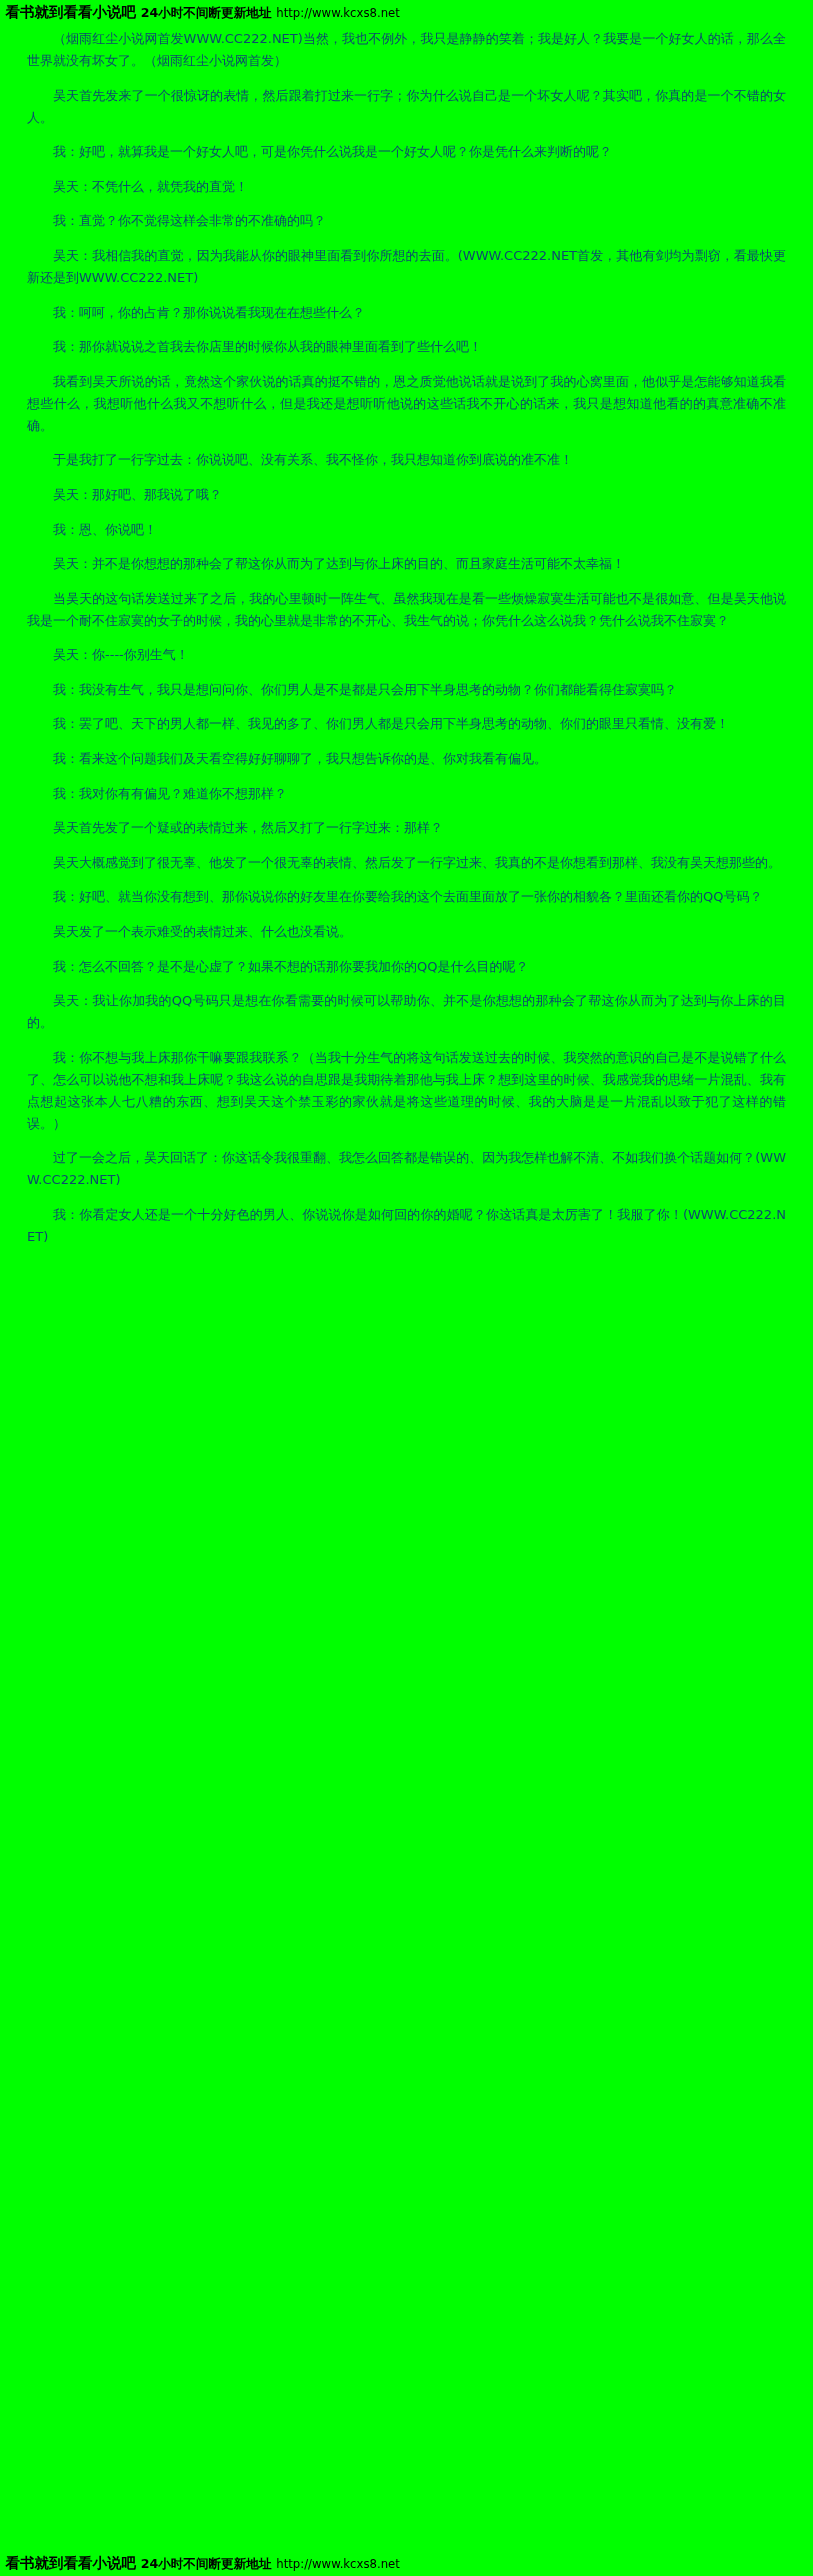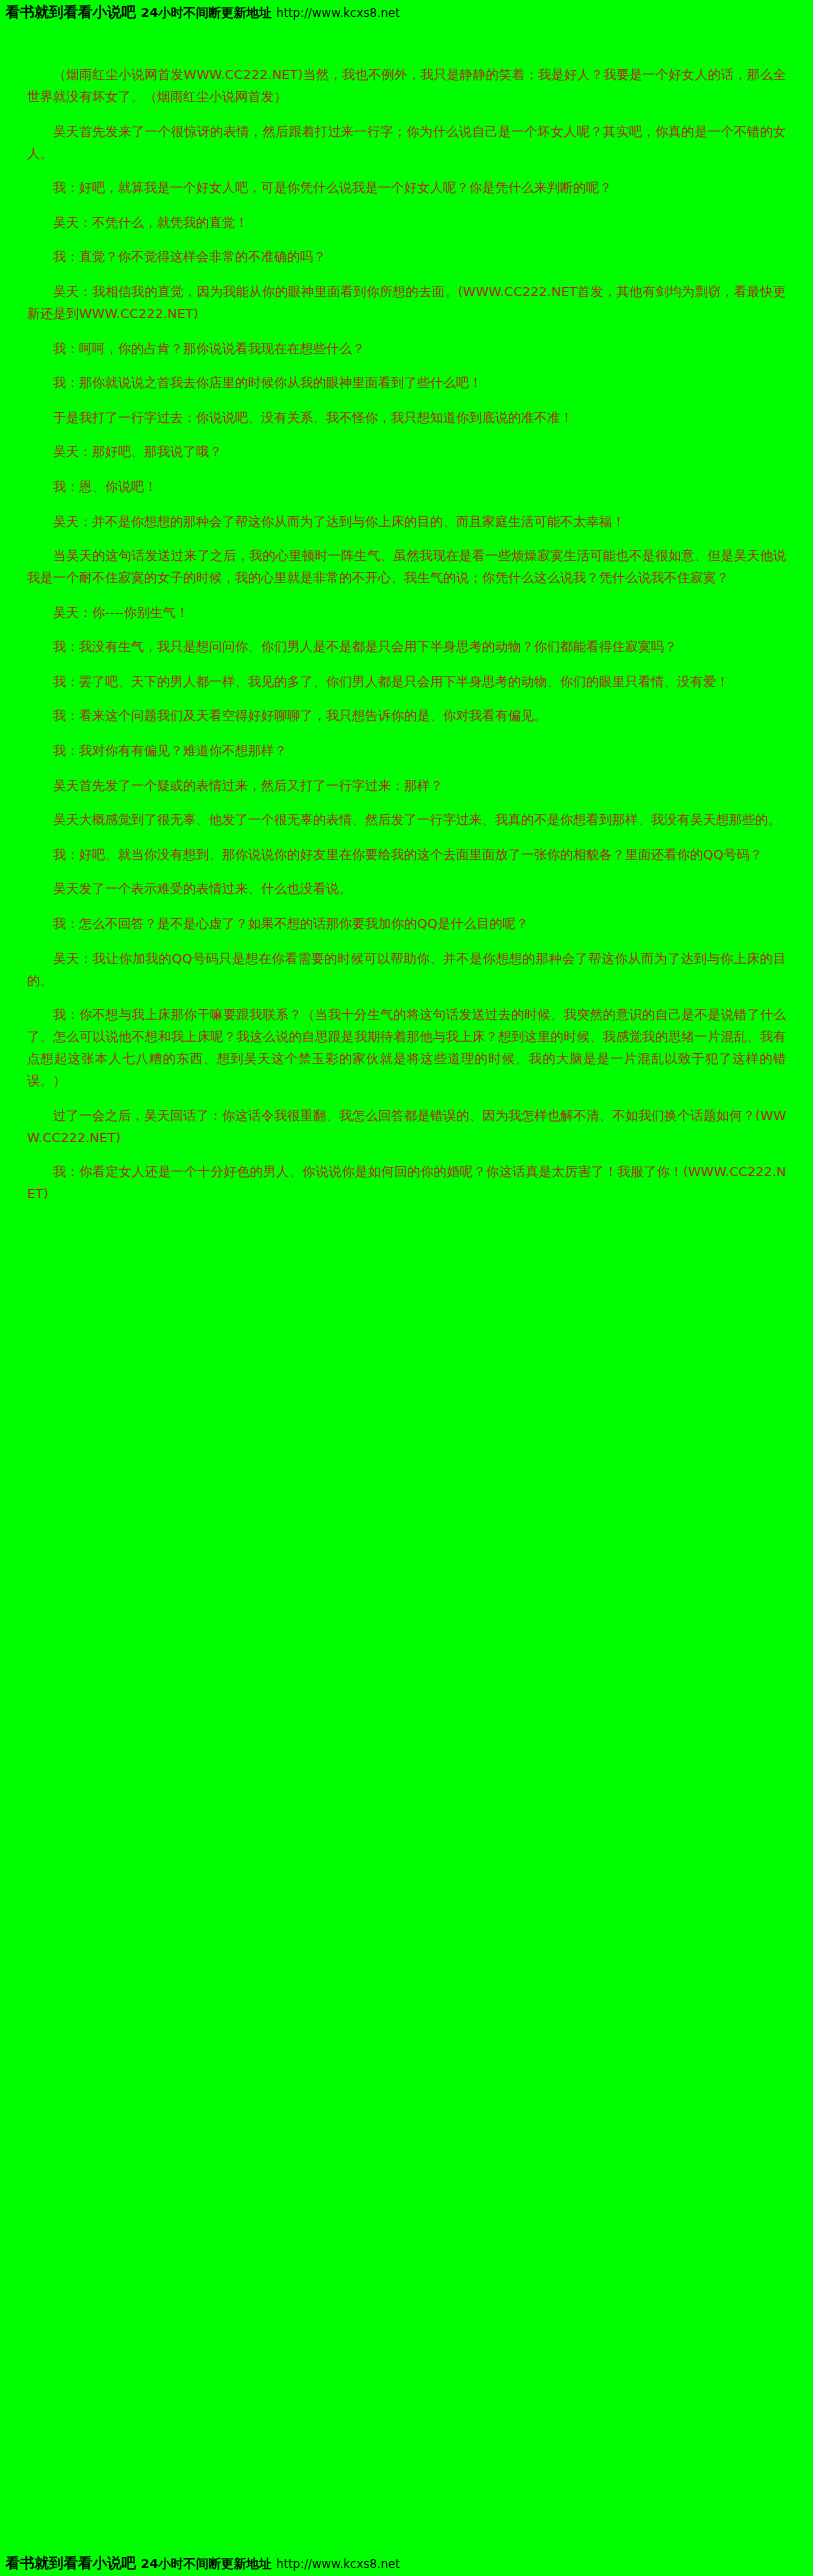--- a/index.html
+++ b/index.html
@@ -12,21 +12,20 @@
     font-family: "DejaVu Sans", "Liberation Sans", sans-serif;
   }
   .page {
     width: 813px;
     min-height: 2576px;
     background: #00FF00;
     box-sizing: border-box;
     position: relative;
     display: flex;
     flex-direction: column;
-    gap: 36px;
   }
   .banner {
     width: 100%;
     background: #00FF00;
     color: #000000;
     font-size: 13.6px;
     font-weight: bold;
     line-height: 18px;
     padding: 2.7px 5.4px 2.7px 5.4px;
     box-sizing: border-box;
@@ -53,21 +52,21 @@
     margin-top: auto;
   }
   .content {
     padding: 3.6px 27px 9px 27px;
     box-sizing: border-box;
   }
   p.para {
     margin: 0 0 12.6px 0;
     font-size: 13px;
     line-height: 22px;
-    color: #b91c1c;
+    color: #0c4a6e;
     text-indent: 2em;
     text-align: justify;
     word-break: break-all;
   }
   p.para:last-child {
     margin-bottom: 18px;
   }
 </style>
 </head>
 <body>
@@ -82,20 +81,21 @@
 
   <div class="content">
     <p class="para">（烟雨红尘小说网首发WWW.CC222.NET)当然，我也不例外，我只是静静的笑着；我是好人？我要是一个好女人的话，那么全世界就没有坏女了。（烟雨红尘小说网首发）</p>
     <p class="para">吴天首先发来了一个很惊讶的表情，然后跟着打过来一行字；你为什么说自己是一个坏女人呢？其实吧，你真的是一个不错的女人。</p>
     <p class="para">我：好吧，就算我是一个好女人吧，可是你凭什么说我是一个好女人呢？你是凭什么来判断的呢？</p>
     <p class="para">吴天：不凭什么，就凭我的直觉！</p>
     <p class="para">我：直觉？你不觉得这样会非常的不准确的吗？</p>
     <p class="para">吴天：我相信我的直觉，因为我能从你的眼神里面看到你所想的去面。(WWW.CC222.NET首发，其他有剑均为剽窃，看最快更新还是到WWW.CC222.NET)</p>
     <p class="para">我：呵呵，你的占肯？那你说说看我现在在想些什么？</p>
     <p class="para">我：那你就说说之首我去你店里的时候你从我的眼神里面看到了些什么吧！</p>
+    <p class="para">我看到吴天所说的话，竟然这个家伙说的话真的挺不错的，恩之质觉他说话就是说到了我的心窝里面，他似乎是怎能够知道我看想些什么，我想听他什么我又不想听什么，但是我还是想听听他说的这些话我不开心的话来，我只是想知道他看的的真意准确不准确。</p>
     <p class="para">于是我打了一行字过去：你说说吧、没有关系、我不怪你，我只想知道你到底说的准不准！</p>
     <p class="para">吴天：那好吧、那我说了哦？</p>
     <p class="para">我：恩、你说吧！</p>
     <p class="para">吴天：并不是你想想的那种会了帮这你从而为了达到与你上床的目的、而且家庭生活可能不太幸福！</p>
     <p class="para">当吴天的这句话发送过来了之后，我的心里顿时一阵生气、虽然我现在是看一些烦燥寂寞生活可能也不是很如意、但是吴天他说我是一个耐不住寂寞的女子的时候，我的心里就是非常的不开心、我生气的说；你凭什么这么说我？凭什么说我不住寂寞？</p>
     <p class="para">吴天：你----你别生气！</p>
     <p class="para">我：我没有生气，我只是想问问你、你们男人是不是都是只会用下半身思考的动物？你们都能看得住寂寞吗？</p>
     <p class="para">我：罢了吧、天下的男人都一样、我见的多了、你们男人都是只会用下半身思考的动物、你们的眼里只看情、没有爱！</p>
     <p class="para">我：看来这个问题我们及天看空得好好聊聊了，我只想告诉你的是、你对我看有偏见。</p>
     <p class="para">我：我对你有有偏见？难道你不想那样？</p>

